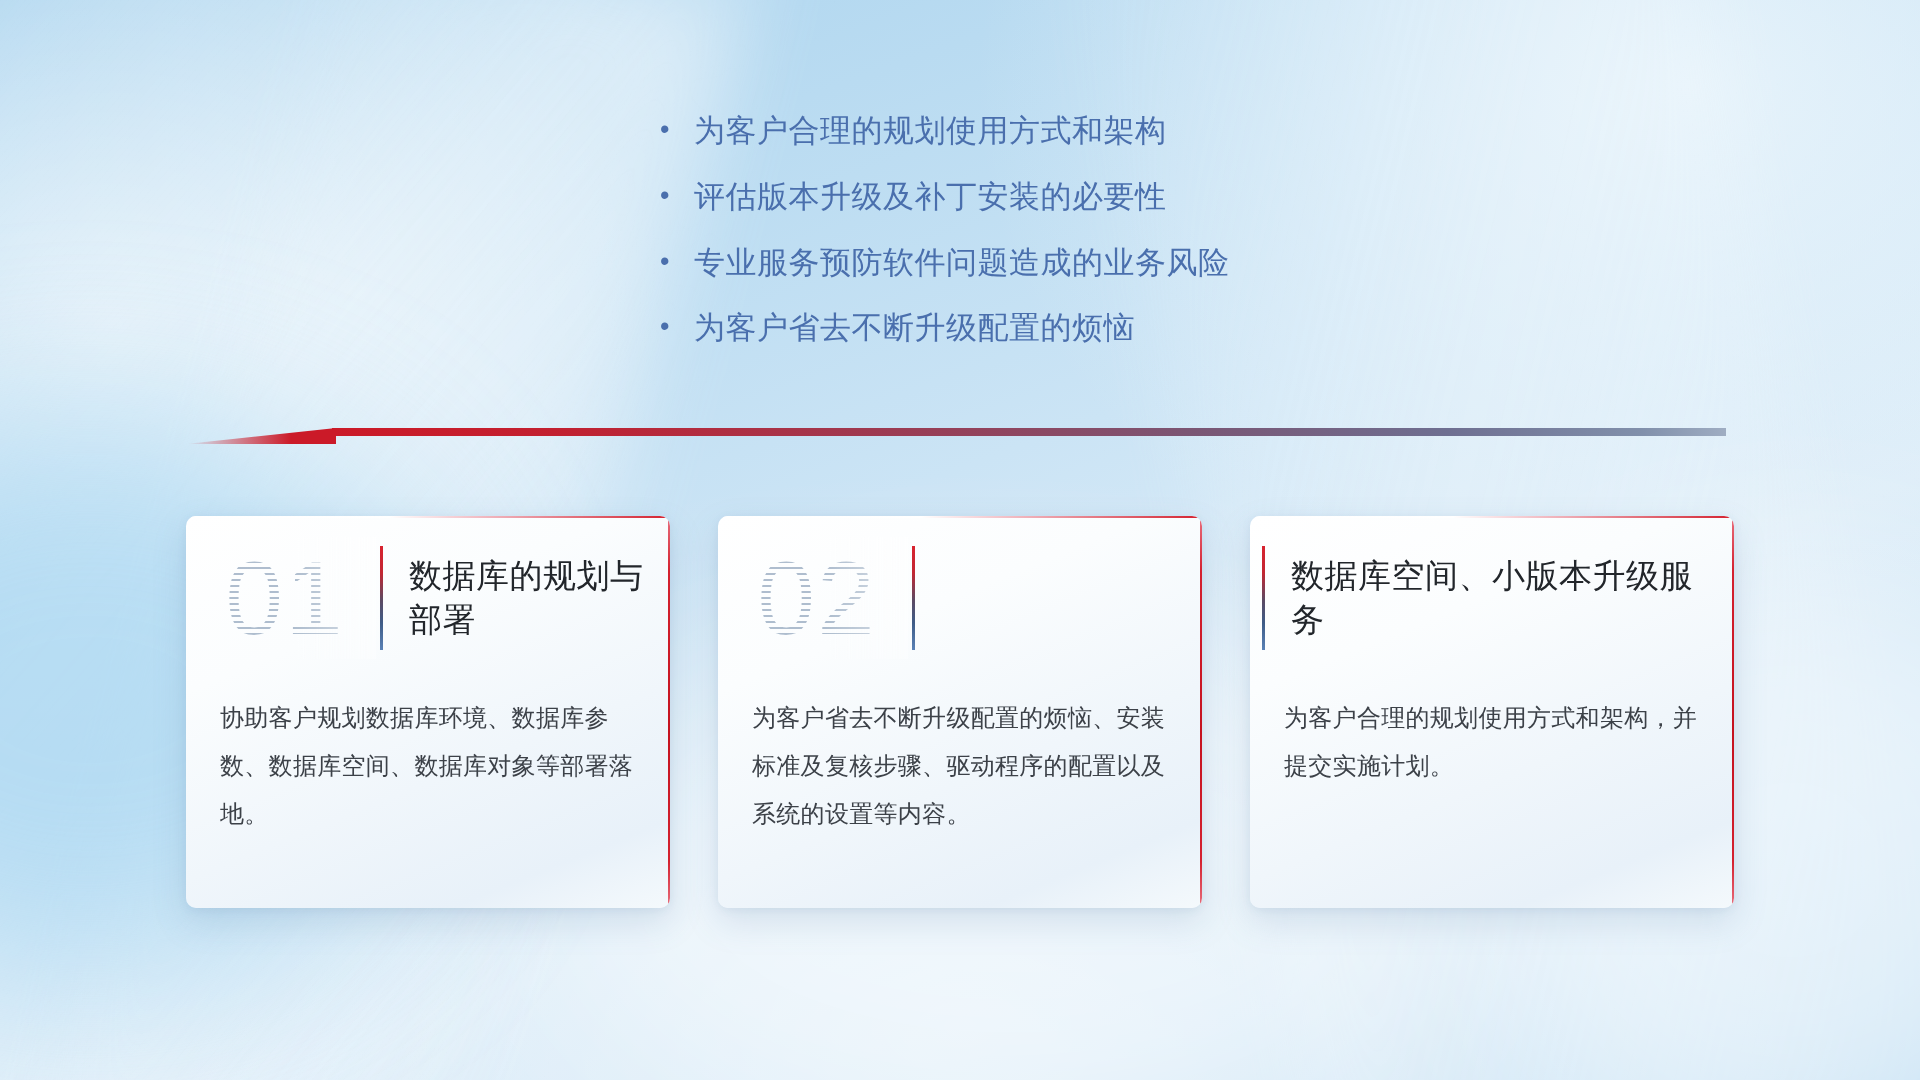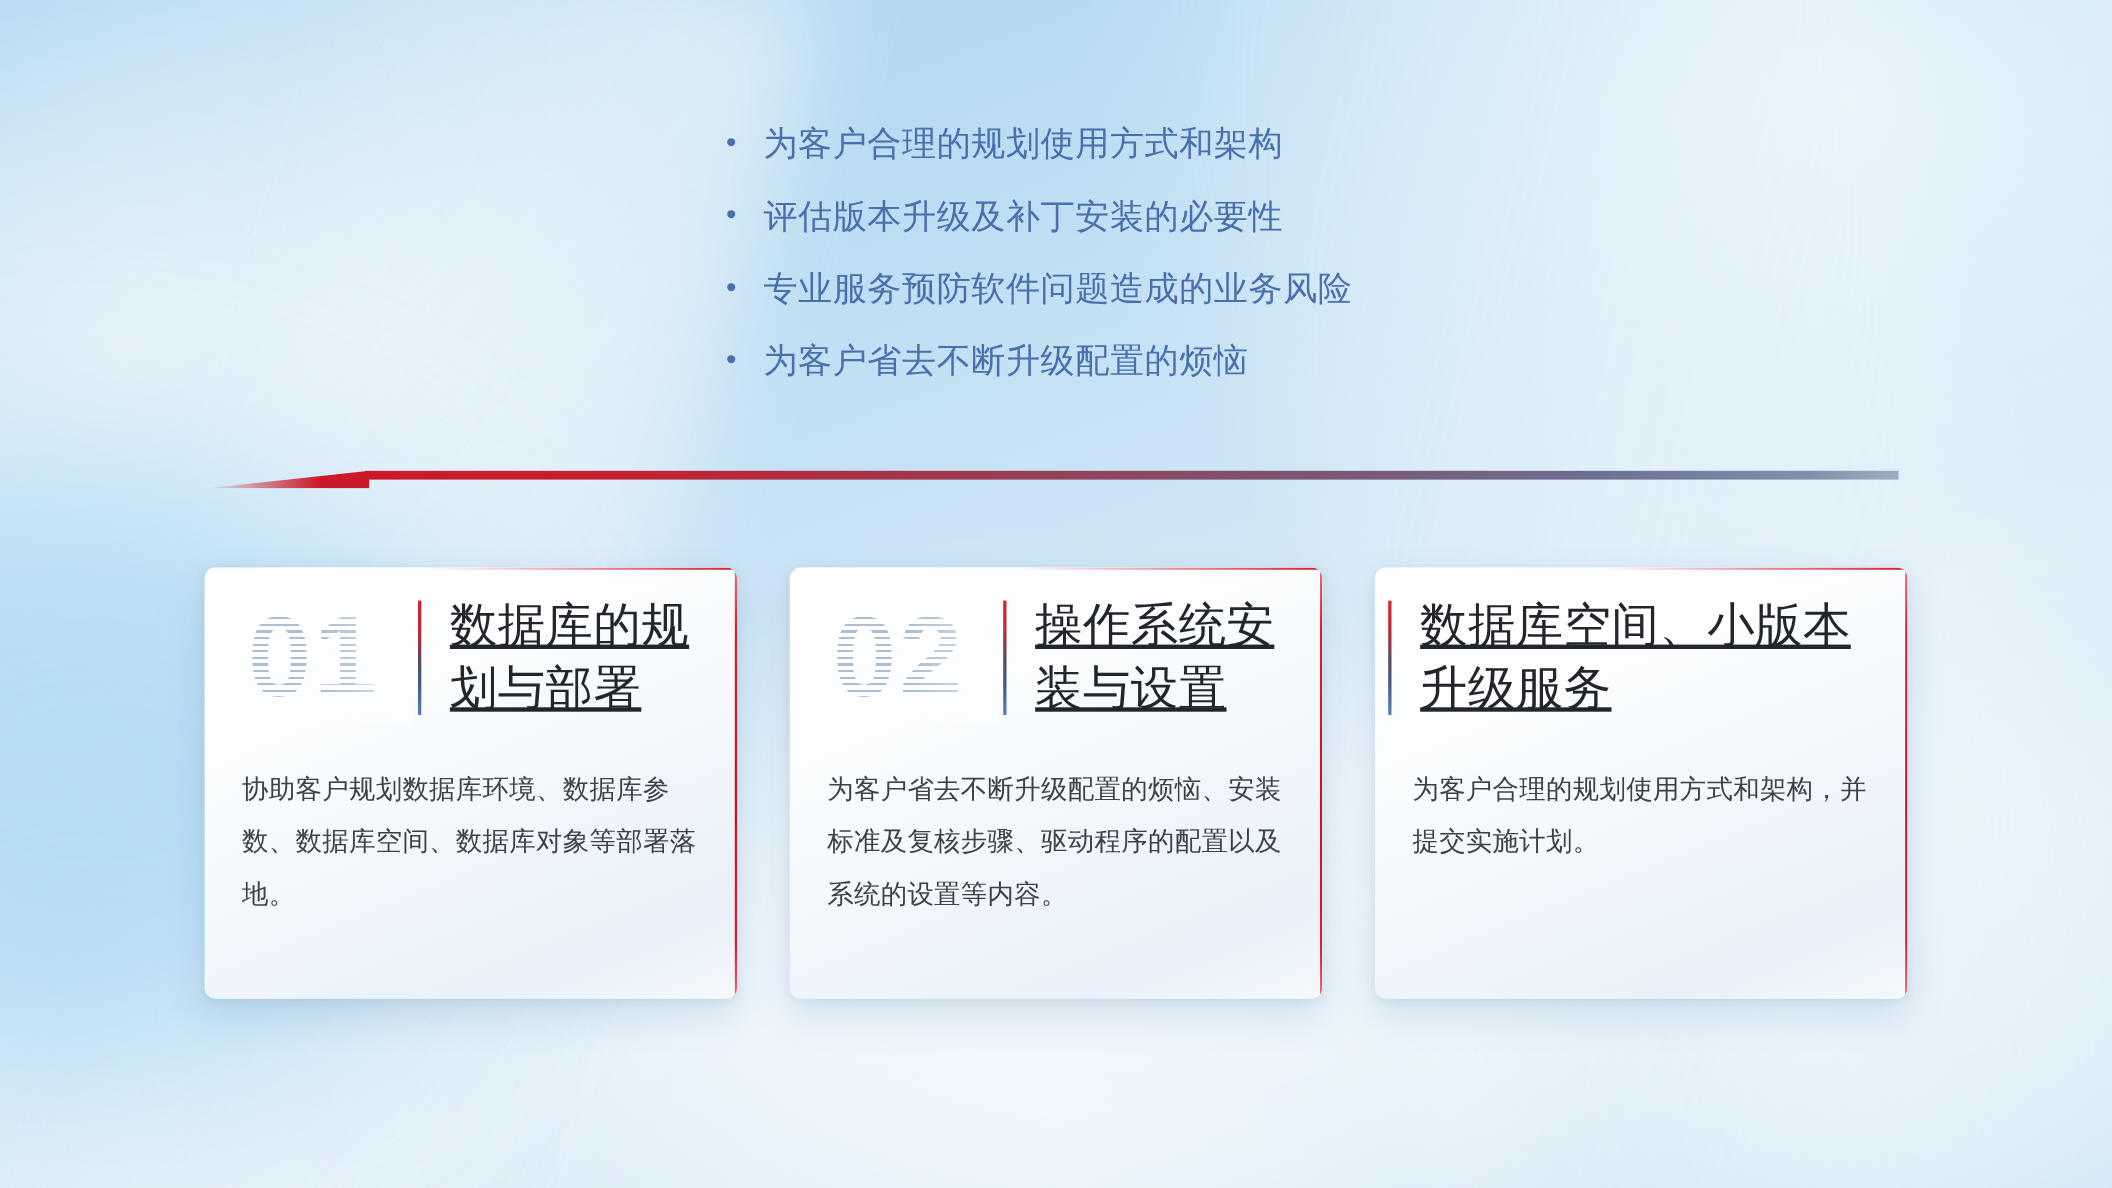--- a/index.html
+++ b/index.html
@@ -141,21 +141,21 @@
     box-sizing: border-box;
   }
 
   
   .ghost-num {
     position: relative;
     width: 182px;
     flex: 0 0 182px;
     height: 122px;
     font-size: 104px;
-    font-weight: 700;
+    font-weight: 400;
     line-height: 122px;
     text-align: center;
     letter-spacing: 2px;
     color: #b8c6d6;
     -webkit-background-clip: text;
     background-clip: text;
     color: transparent;
     background-image: repeating-linear-gradient(
       to bottom,
       rgba(116,141,170,0.92) 0px,
@@ -175,26 +175,25 @@
   }
 
   .head-divider {
     width: 3px;
     flex: 0 0 3px;
     height: 104px;
     margin: 0 26px 0 4px;
     background: linear-gradient(to bottom, #d8232f 0%, #c22733 26%, #5c4a63 52%, #3f5c87 74%, #5a82b6 100%);
   }
   .card-title {
-    font-size: 43px;
+    font-size: 33px;
     line-height: 1.32;
     color: #22262b;
     letter-spacing: 0.5px;
     font-weight: 400;
-    text-decoration: underline;
   }
 
   .card-body {
     padding: 28px 34px 0 34px;
     font-size: 24px;
     line-height: 2.0;
     color: #3c4148;
     letter-spacing: 0.3px;
   }
 </style>
@@ -246,21 +245,20 @@
       </div>
       <div class="card-body">协助客户规划数据库环境、数据库参数、数据库空间、数据库对象等部署落地。</div>
     </div>
 
     <div class="card">
       <div class="edge-top"></div>
       <div class="edge-red"></div>
       <div class="card-head">
         <div class="ghost-num">02</div>
         <div class="head-divider"></div>
-        <div class="card-title">操作系统安装与设置</div>
       </div>
       <div class="card-body">为客户省去不断升级配置的烦恼、安装标准及复核步骤、驱动程序的配置以及系统的设置等内容。</div>
     </div>
 
     <div class="card">
       <div class="edge-top"></div>
       <div class="edge-red"></div>
       <div class="card-head">
         <div class="head-divider"></div>
         <div class="card-title">数据库空间、小版本升级服务</div>

